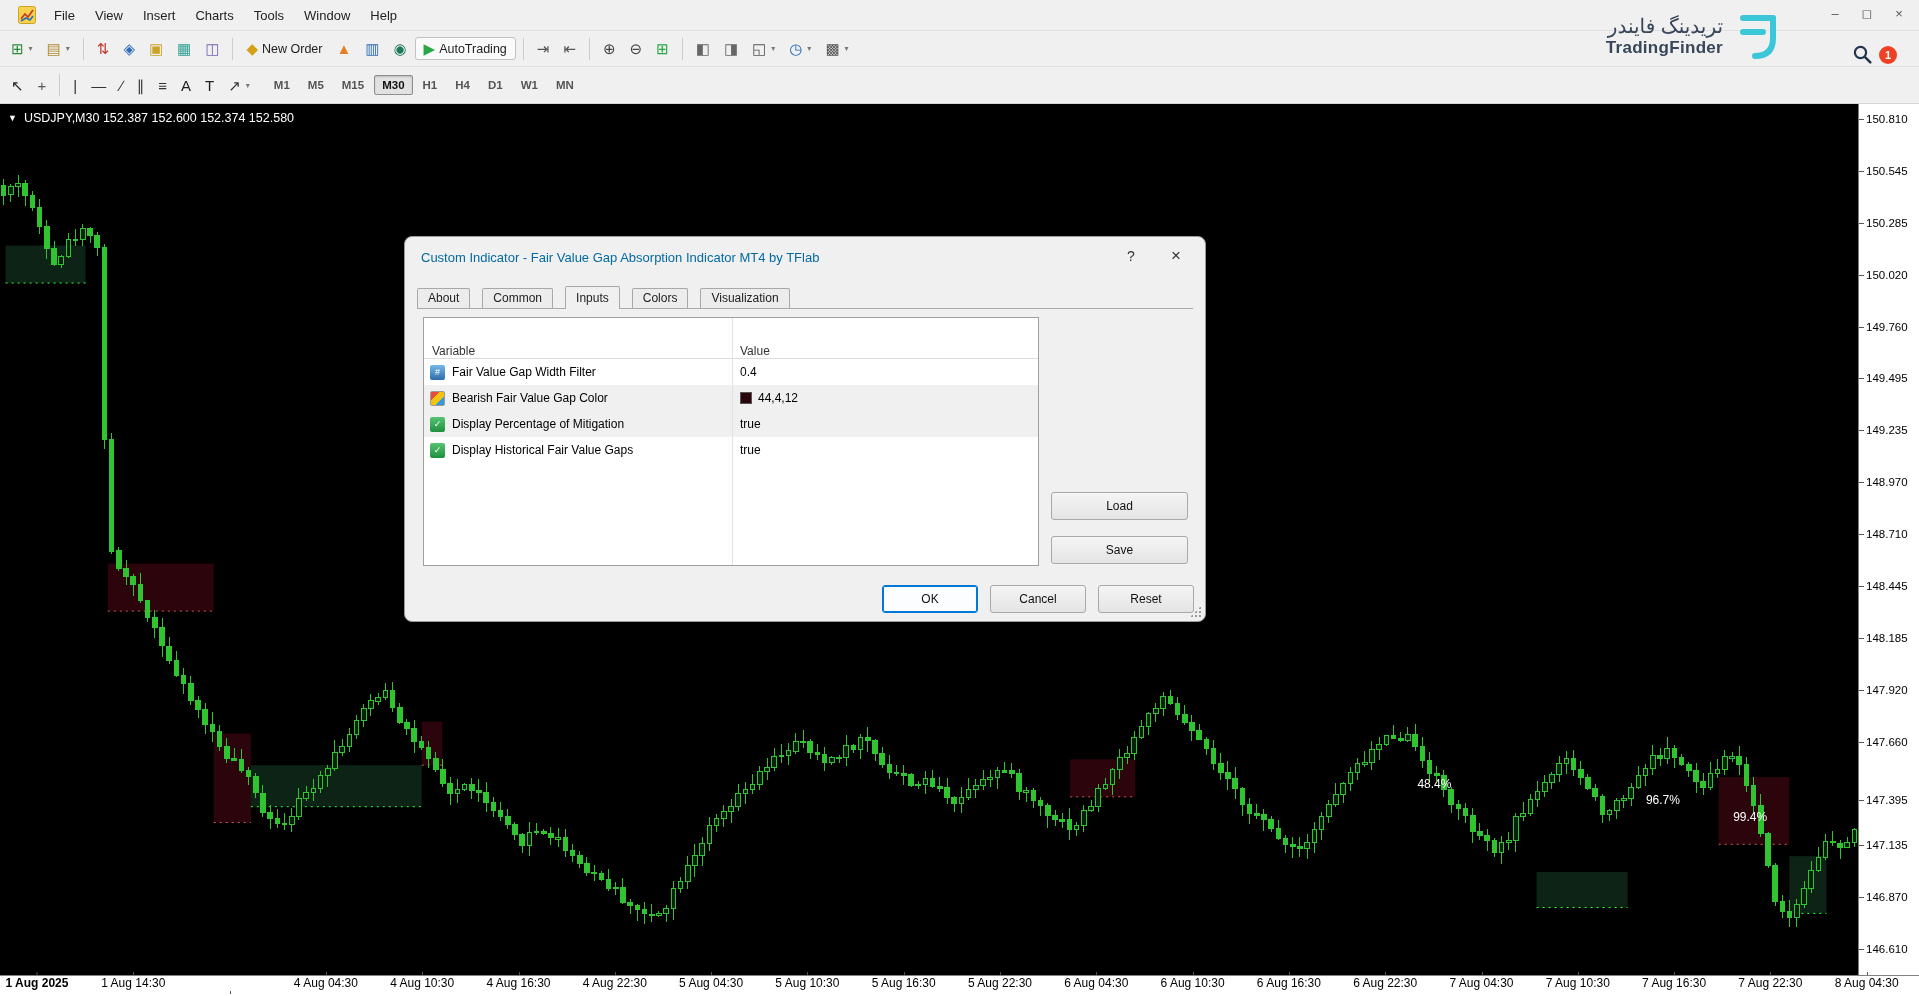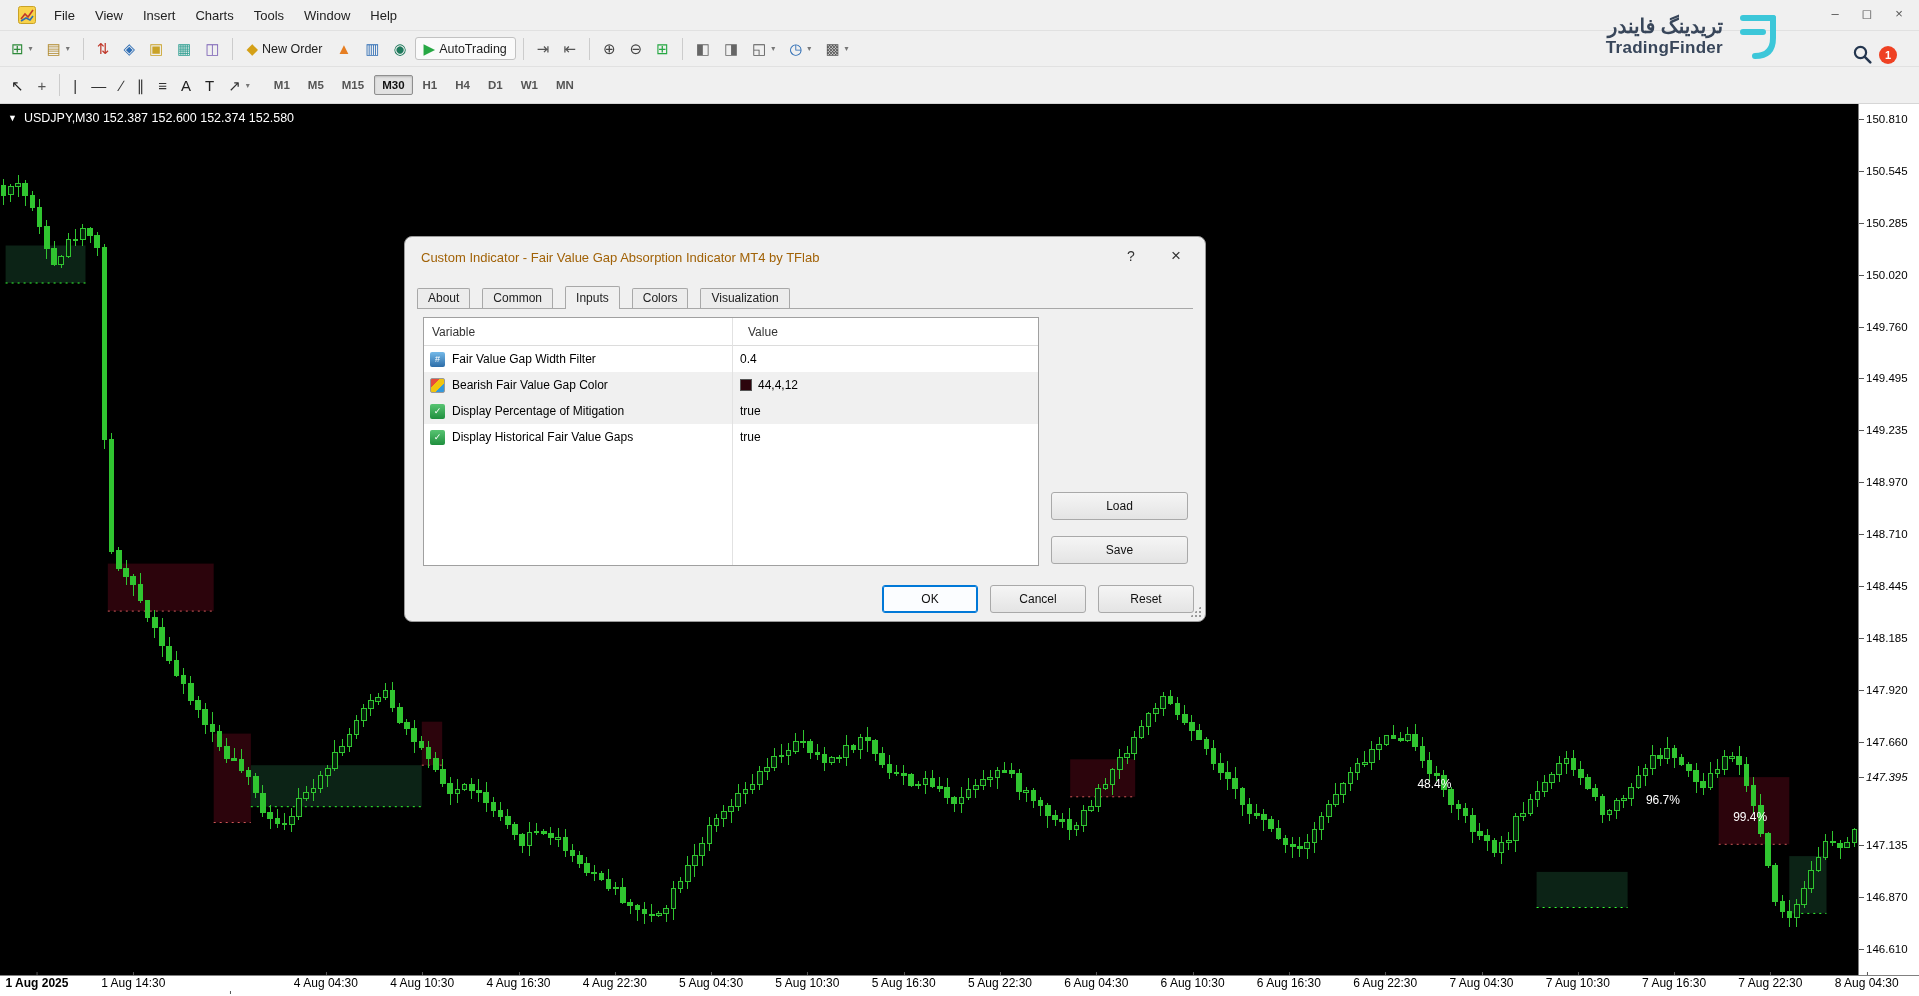--- a/index.html
+++ b/index.html
@@ -26,21 +26,21 @@
   .tb-sep { width:1px; height:22px; background:#cccccc; margin:0 6px; flex:none; }
   .tf-wrap { display:flex; align-items:center; margin-left:8px; }
   .tf-btn { font-size:11.5px; font-weight:bold; color:#555; padding:3px 7px; margin:5px 1px; border:1px solid transparent; background:transparent; border-radius:2px; font-family:inherit; }
   .tf-btn.active { border-color:#8f8f8f; background:#e2e2e2; color:#111; box-shadow:inset 0 1px 2px rgba(0,0,0,0.18); }
 
   
   .win-controls { position:absolute; top:6px; right:12px; display:flex; gap:16px; color:#555; font-size:13px; z-index:21; }
   .win-btn { width:16px; text-align:center; }
   .brand { position:absolute; top:10px; right:138px; display:flex; align-items:center; gap:12px; z-index:20; }
   .brand-text { text-align:right; color:#38465a; }
-  .brand-fa { font-size:20px; font-weight:bold; line-height:1.2; }
+  .brand-fa { font-size:20px; font-weight:normal; line-height:1.2; }
   .brand-en { font-size:17px; font-weight:bold; letter-spacing:0.3px; line-height:1.2; }
   .search-wrap { position:absolute; top:44px; right:46px; z-index:20; }
   .notif-badge { position:absolute; top:46px; right:22px; width:18px; height:18px; border-radius:50%; background:#ef4123; color:#fff; font-size:11px; font-weight:bold; display:flex; align-items:center; justify-content:center; z-index:20; }
 
   
   .chart-wrap { position:absolute; top:104px; left:0; width:1858px; height:871px; background:#000; }
   #chart-svg { position:absolute; left:0; top:0; }
   .symbol-label { position:absolute; top:7px; left:8px; display:flex; align-items:center; gap:7px; color:#fff; font-size:12.5px; z-index:5; }
   .symbol-dd { font-size:9px; color:#fff; }
 
@@ -48,29 +48,29 @@
   .price-label { position:absolute; left:7px; transform:translateY(-50%); font-size:11.5px; color:#000; white-space:nowrap; }
   .price-label::before { content:""; position:absolute; left:-7px; top:50%; width:5px; height:1px; background:#555; }
 
   .time-scale { position:absolute; top:975px; left:0; width:1919px; height:21px; background:#fff; border-top:1px solid #808080; }
   .time-label { position:absolute; top:0; transform:translateX(-50%); font-size:12px; color:#000; white-space:nowrap; }
   .time-label.date { font-weight:bold; }
   .time-label::before { content:""; position:absolute; top:-4px; left:50%; width:1px; height:3px; background:#555; }
 
   
   .dialog { position:absolute; left:404px; top:236px; width:802px; height:386px; background:#f0f0f0; border:1px solid #9a9a9a; border-radius:8px; box-shadow:0 12px 34px rgba(0,0,0,0.38); z-index:30; font-size:12px; }
-  .dialog-title { position:absolute; top:13px; left:16px; font-size:13px; color:#a16207; }
+  .dialog-title { position:absolute; top:13px; left:16px; font-size:13px; color:#0369a1; }
   .dialog-help { position:absolute; top:11px; right:64px; font-size:14px; color:#333; width:20px; text-align:center; }
   .dialog-close { position:absolute; top:9px; right:18px; font-size:17px; color:#333; width:22px; text-align:center; }
   .tab-strip { position:absolute; left:12px; right:12px; top:49px; height:23px; display:flex; align-items:flex-end; border-bottom:1px solid #a8a8a8; }
   .tab { height:20px; line-height:19px; padding:0 10px; border:1px solid #a8a8a8; border-bottom:none; background:#ececec; margin-right:12px; border-radius:2px 2px 0 0; font-size:12px; color:#222; }
   .tab.active { height:23px; line-height:22px; background:#f0f0f0; margin-bottom:-1px; }
   .dlg-table { position:absolute; left:18px; top:80px; width:616px; height:249px; background:#fff; border:1px solid #a0a0a0; overflow:hidden; }
   .col-divider { position:absolute; left:308px; top:0; bottom:0; width:1px; background:#e2e2e2; }
-  .dlg-header { display:flex; height:28px; align-items:center; border-bottom:1px solid #dcdcdc; color:#333;gap:8px; }
+  .dlg-header { display:flex; height:41px; align-items:flex-end; border-bottom:1px solid #dcdcdc; color:#333; }
   .dlg-header span:first-child { width:308px; padding-left:8px; }
   .dlg-header span:last-child { padding-left:8px; }
   .dlg-row { display:flex; height:26px; align-items:center; }
   .dlg-row.alt { background:#f0f0f0; }
   .row-var { width:308px; display:flex; align-items:center; gap:7px; padding-left:6px; color:#000; }
   .row-val { flex:1; display:flex; align-items:center; gap:6px; padding-left:8px; color:#000; }
   .input-icon { width:15px; height:15px; border-radius:2px; display:inline-flex; align-items:center; justify-content:center; font-size:9px; color:#fff; flex:none; }
   .icon-number { background:linear-gradient(#74b9e8,#2d6da8); }
   .icon-color  { background:linear-gradient(135deg,#e74c3c 0 33%,#f1c40f 33% 66%,#3498db 66%); border:1px solid #999; }
   .icon-bool   { background:linear-gradient(#58c472,#1f8f3e); }
@@ -814,21 +814,21 @@
     <div class="price-label" style="top: 170.625px;">150.020</div>
     <div class="price-label" style="top: 222.5px;">149.760</div>
     <div class="price-label" style="top: 274.375px;">149.495</div>
     <div class="price-label" style="top: 326.25px;">149.235</div>
     <div class="price-label" style="top: 378.125px;">148.970</div>
     <div class="price-label" style="top: 430px;">148.710</div>
     <div class="price-label" style="top: 481.875px;">148.445</div>
     <div class="price-label" style="top: 533.75px;">148.185</div>
     <div class="price-label" style="top: 585.625px;">147.920</div>
     <div class="price-label" style="top: 637.5px;">147.660</div>
-    <div class="price-label" style="top: 673px; font-style: italic;">147.395</div>
+    <div class="price-label" style="top: 696px;">147.395</div>
     <div class="price-label" style="top: 741.25px;">147.135</div>
     <div class="price-label" style="top: 793.125px;">146.870</div>
     <div class="price-label" style="top: 845px;">146.610</div>
   </div>
 <div class="time-scale" id="time-scale">
     <span class="time-label date" style="left: 37px;">1 Aug 2025</span>
     <span class="time-label" style="left: 133.3px;">1 Aug 14:30</span>
     <span class="time-label" style="left: 229.6px; margin-top: 19px;">1 Aug 20:30</span>
     <span class="time-label" style="left: 325.9px;">4 Aug 04:30</span>
     <span class="time-label" style="left: 422.2px;">4 Aug 10:30</span>

